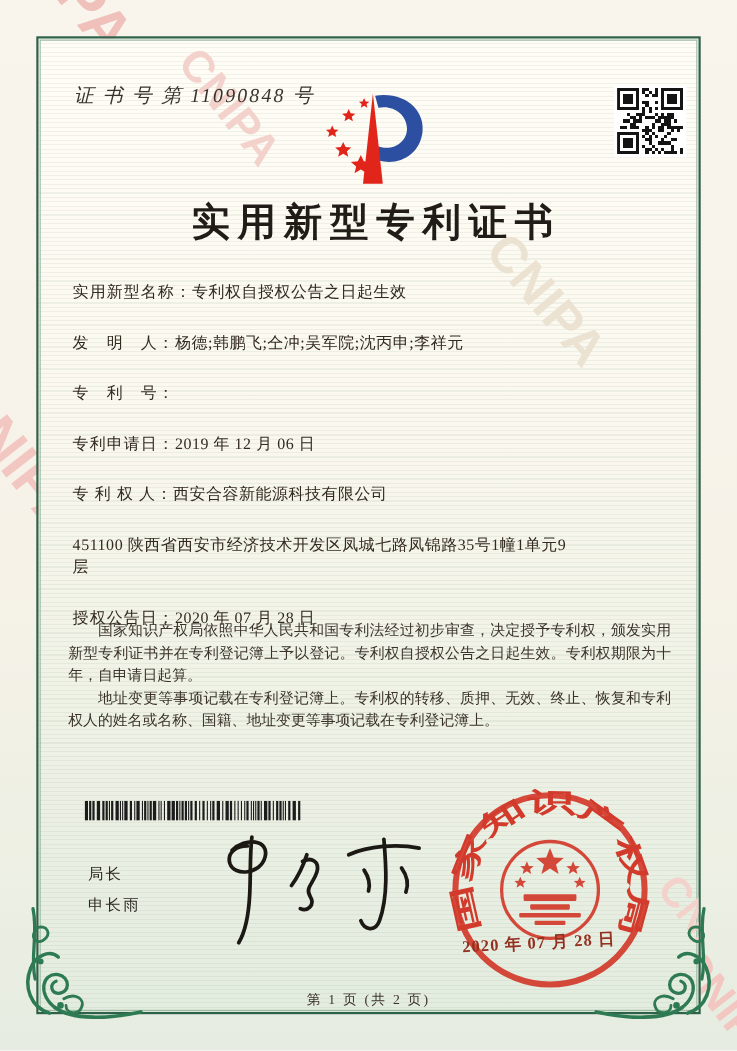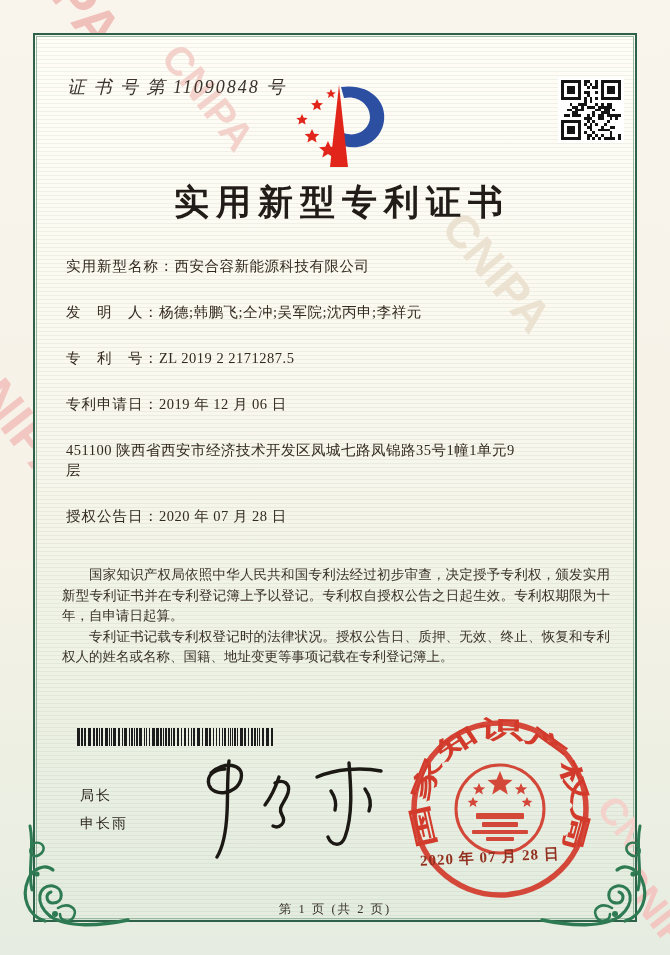--- a/index.html
+++ b/index.html
@@ -37,21 +37,21 @@
   
   .fields{position:absolute;left:31px;right:26px;top:221px;font-size:14.5px;color:#32291f;}
   .frow{display:flex;margin-bottom:26px;line-height:20px;}
   .flabel{flex:0 0 auto;white-space:pre;letter-spacing:1px;}
   .fvalue{max-width:452px;letter-spacing:0.5px;}
   .grant-row{display:flex;line-height:20px;margin-top:1px;}
   .grant-row .pair{display:flex;}
   .grant-gap{width:58px;}
   
   .bodytext{position:absolute;left:27px;right:25px;top:530px;
-            font-size:13.5px;line-height:20.5px;color:#3a322a;text-align:justify;}
+            font-size:13.5px;line-height:20.5px;color:#3a322a;text-align:justify;font-family:Liberation Mono, monospace;}
   .bodytext p{margin:0;text-indent:2em;}
   
   .barcode{position:absolute;left:42px;top:693px;width:198px;height:18px;}
   .signer{position:absolute;left:45px;top:747px;font-size:14px;line-height:28px;color:#2e2822;letter-spacing:2px;}
   .signature{position:absolute;left:148px;top:712px;width:228px;height:118px;}
   .seal{position:absolute;left:373px;top:682px;width:184px;height:184px;}
   .seal-date{position:absolute;left:385px;top:812px;width:178px;font-size:15px;font-weight:bold;
              color:#93301f;letter-spacing:1px;transform:rotate(-3deg);white-space:nowrap;}
   .footer{position:absolute;left:0;right:0;top:866px;text-align:center;font-size:12.5px;
           letter-spacing:2px;color:#3a332c;}
@@ -298,49 +298,52 @@
         <rect x="17" y="20" width="1" height="1" fill="#141414"></rect>
         <rect x="18" y="20" width="1" height="1" fill="#141414"></rect>
         <rect x="20" y="20" width="1" height="1" fill="#141414"></rect>
       </svg>
 
     <div class="title">实用新型专利证书</div>
 
     <div class="fields">
       <div class="frow">
         <span class="flabel">实用新型名称：</span>
-        <span class="fvalue">西安合容新能源科技有限公司</span>
+        <span class="fvalue">专利权自授权公告之日起生效</span>
       </div>
       <div class="frow">
         <span class="flabel">发　明　人：</span>
         <span class="fvalue">杨德;韩鹏飞;仝冲;吴军院;沈丙申;李祥元</span>
       </div>
       <div class="frow">
         <span class="flabel">专　利　号：</span>
-        <span class="fvalue">ZL 2019 2 2171287.5</span>
       </div>
       <div class="frow">
         <span class="flabel">专利申请日：</span>
         <span class="fvalue">2019 年 12 月 06 日</span>
+      </div>
+      <div class="frow">
+        <span class="flabel">专 利 权 人：</span>
+        <span class="fvalue">西安合容新能源科技有限公司</span>
       </div>
       <div class="frow">
         <span class="fvalue">451100 陕西省西安市经济技术开发区凤城七路凤锦路35号1幢1单元9层</span>
       </div>
       <div class="grant-row">
         <span class="pair">
           <span class="flabel">授权公告日：</span>
           <span class="fvalue">2020 年 07 月 28 日</span>
         </span>
         <span class="grant-gap"></span>
       </div>
     </div>
 
     <div class="bodytext">
       <p>国家知识产权局依照中华人民共和国专利法经过初步审查，决定授予专利权，颁发实用新型专利证书并在专利登记簿上予以登记。专利权自授权公告之日起生效。专利权期限为十年，自申请日起算。</p>
-      <p>专利证书记载专利权登记时的法律状况。授权公告日、质押、无效、终止、恢复和专利权人的姓名或名称、国籍、地址变更等事项记载在专利登记簿上。</p>
+      <p>地址变更等事项记载在专利登记簿上。专利权的转移、质押、无效、终止、恢复和专利权人的姓名或名称、国籍、地址变更等事项记载在专利登记簿上。</p>
     </div>
 
     <svg class="barcode" id="barcode" viewBox="0 0 198 18" preserveAspectRatio="none">
         <rect x="0" y="0" width="3" height="18" fill="#1c1c1c"></rect>
         <rect x="4" y="0" width="2" height="18" fill="#1c1c1c"></rect>
         <rect x="7" y="0" width="2" height="18" fill="#1c1c1c"></rect>
         <rect x="11" y="0" width="3" height="18" fill="#1c1c1c"></rect>
         <rect x="16" y="0" width="2" height="18" fill="#1c1c1c"></rect>
         <rect x="19" y="0" width="2" height="18" fill="#1c1c1c"></rect>
         <rect x="22" y="0" width="1" height="18" fill="#1c1c1c"></rect>

